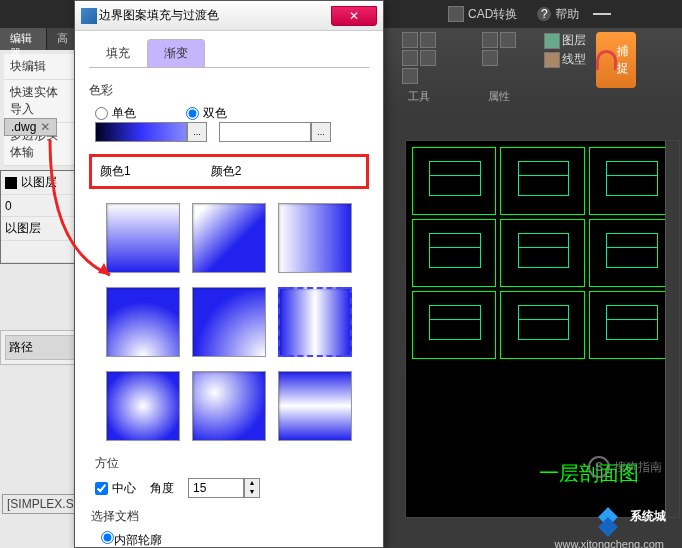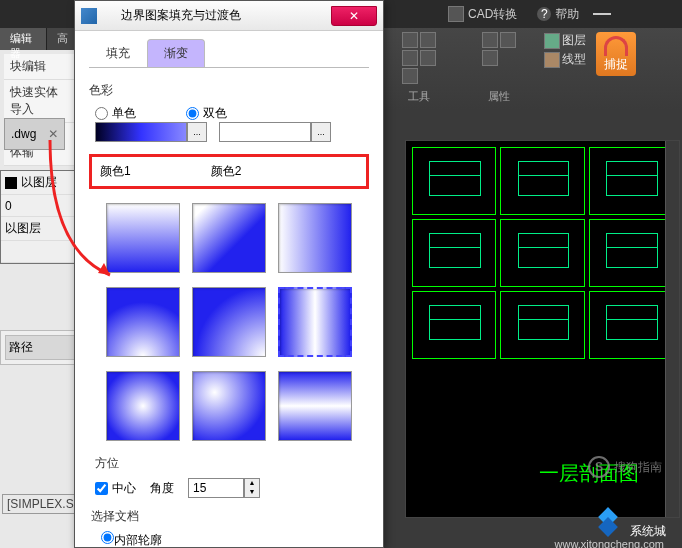--- a/index.html
+++ b/index.html
@@ -3,36 +3,36 @@
 <meta charset="utf-8">
 <style>
 *{margin:0;padding:0;box-sizing:border-box;font-family:"Microsoft YaHei","SimSun",sans-serif;font-size:12px}
 body{background:#2b2b2b;width:682px;height:548px;overflow:hidden;position:relative}
 
 
 .bg-app{position:absolute;top:0;left:0;width:682px;height:548px;background:#3a3a3a}
 .bg-ribbon{position:absolute;top:0;left:0;right:0;height:110px;background:linear-gradient(#4a4a4a,#3a3a3a)}
 .bg-ribbon-top{position:absolute;top:0;left:0;right:0;height:28px;background:#2a2a2a;display:flex;align-items:center;padding:0 8px;color:#ccc}
 .rib-group-label{position:absolute;bottom:2px;color:#aaa;font-size:11px}
-.capture-btn{width:40px;height:44px;background:linear-gradient(#ff9a3a,#e07820);border-radius:4px;display:flex;flex-direction:column;align-items:center;justify-content:center;color:#fff;font-size:11px}
+.capture-btn{width:40px;height:56px;background:linear-gradient(#ff9a3a,#e07820);border-radius:4px;display:flex;align-items:center;justify-content:flex-start;color:#fff;font-size:11px}
 .horseshoe{width:24px;height:20px;border:3px solid #d44;border-bottom:none;border-radius:12px 12px 0 0}
 
 .bg-toolbar{position:absolute;top:28px;left:380px;right:10px;height:78px;display:flex;align-items:flex-start;gap:10px;padding:4px}
 .tool-group{display:flex;flex-direction:column;align-items:center;gap:2px;position:relative;height:74px}
 .tool-icons{display:flex;flex-direction:column;gap:2px}
 .tool-row{display:flex;gap:2px;align-items:center;color:#ddd}
 .small-ic{width:16px;height:16px;background:#555;border:1px solid #777}
 
 .left-panel{position:absolute;top:28px;left:0;width:80px;bottom:0;background:#e8e8e8;border-right:1px solid #999}
 .left-tabs{display:flex;background:#333;height:22px}
 .left-tab{padding:3px 10px;color:#ccc;font-size:11px;background:#444;border-right:1px solid #222}
 .left-tab.active{background:#555;color:#fff}
 .left-list{padding:4px}
 .left-row{padding:4px 6px;border-bottom:1px solid #ddd;background:#f5f5f5;color:#333}
-.file-tab{position:absolute;top:118px;left:4px;background:#d0d0d0;border:1px solid #999;padding:8px 6px;display:flex;align-items:flex-start;gap:12px}
+.file-tab{position:absolute;top:118px;left:4px;background:#d0d0d0;border:1px solid #999;padding:1px 6px;display:flex;align-items:flex-start;gap:4px}
 .close-x{color:#666;cursor:pointer}
 
 .prop-panel{position:absolute;top:170px;left:0;width:80px;background:#efefef;border:1px solid #737373}
 .prop-row{display:flex;align-items:center;padding:3px 4px;border-bottom:1px solid #ddd;min-height:22px}
 .prop-swatch{width:12px;height:12px;background:#000;margin-right:4px}
 
 .path-panel{position:absolute;top:330px;left:0;width:80px;background:#efefef;border:1px solid #bbb;padding:4px}
 .path-head{background:#d8d8d8;padding:3px;border:1px solid #bbb}
 
 .simplex{position:absolute;top:494px;left:2px;background:#e8e8e8;border:1px solid #999;padding:2px 4px;color:#444}
@@ -40,21 +40,21 @@
 
 .cad-canvas{position:absolute;top:140px;left:405px;right:2px;bottom:30px;background:#000;border:1px solid #444}
 .scrollbar-v{position:absolute;right:0;top:0;bottom:0;width:14px;background:#3a3a3a;border-left:1px solid #555}
 .thumb-grid{display:grid;grid-template-columns:repeat(3,1fr);gap:4px;padding:6px}
 .thumb{height:68px;border:1px solid #0f0;background:#000;position:relative}
 .thumb::after{content:"";position:absolute;top:20%;left:20%;width:60%;height:50%;border:1px solid #0e8;background:linear-gradient(transparent 40%,#0e8 40%,#0e8 42%,transparent 42%)}
 .cad-title{position:absolute;bottom:30px;right:40px;color:#0f0;font-size:20px;font-family:"SimSun"}
 
 
 .dialog{position:absolute;top:0;left:74px;width:310px;height:548px;background:#fff;border:1px solid #555;box-shadow:2px 2px 8px rgba(0,0,0,0.4)}
-.dlg-title{height:30px;background:linear-gradient(#fdfdfd,#e8e8e8);border-bottom:1px solid #ccc;display:flex;align-items:center;padding:0 6px;gap:24px}
+.dlg-title{height:30px;background:linear-gradient(#fdfdfd,#e8e8e8);border-bottom:1px solid #ccc;display:flex;align-items:center;padding:0 6px;gap:2px}
 .dlg-icon{width:16px;height:16px;background:linear-gradient(135deg,#48c,#26a)}
 .dlg-close{margin-left:auto;width:46px;height:20px;background:linear-gradient(#e26,#c04);color:#fff;display:flex;align-items:center;justify-content:center;border-radius:0 0 3px 3px;border:1px solid #a03}
 
 .dlg-body{padding:8px 14px}
 .tabs{display:flex;border-bottom:1px solid #bbb;margin-bottom:10px}
 .tab{padding:5px 16px;border:1px solid transparent;border-bottom:none;color:#333;cursor:pointer}
 .tab.active{border-color:#bbb;background:#c4b5fd;border-radius:4px 4px 0 0;position:relative;top:0}
 
 .color-section{padding:4px 0 8px}
 .sec-label{margin-bottom:6px;color:#333}
@@ -93,21 +93,21 @@
 .select-doc{margin-top:10px;padding-left:2px}
 .select-doc .radio-col{display:flex;flex-direction:column;gap:6px;padding-left:10px;margin-top:4px}
 
 
 .arrow{position:absolute;top:130px;left:40px;width:90px;height:160px;pointer-events:none}
 .arrow svg{width:100%;height:100%}
 
 
 .wm1{position:absolute;bottom:70px;right:20px;color:#888;font-size:18px;display:flex;align-items:center;gap:4px;opacity:0.8}
 .wm1 .logo{width:22px;height:22px;border:2px solid #888;border-radius:50%;display:flex;align-items:center;justify-content:center;font-weight:bold}
-.wm2{position:absolute;bottom:8px;right:16px;color:#fff;font-size:22px;font-weight:normal;display:flex;align-items:flex-end;gap:6px}
+.wm2{position:absolute;bottom:8px;right:16px;color:#fff;font-size:22px;font-weight:bold;display:flex;align-items:flex-start;gap:6px}
 .wm2 .diamond{width:32px;height:32px;position:relative}
 .wm2 .diamond::before,.wm2 .diamond::after{content:"";position:absolute;width:14px;height:14px;transform:rotate(45deg)}
 .wm2 .diamond::before{background:#2a9df4;top:2px;left:9px}
 .wm2 .diamond::after{background:#1566c0;top:12px;left:9px}
 .url{font-size:11px;color:#ccc;position:absolute;bottom:-2px;right:18px}
 </style>
 </head>
 <body>
 
 <div class="bg-app">

